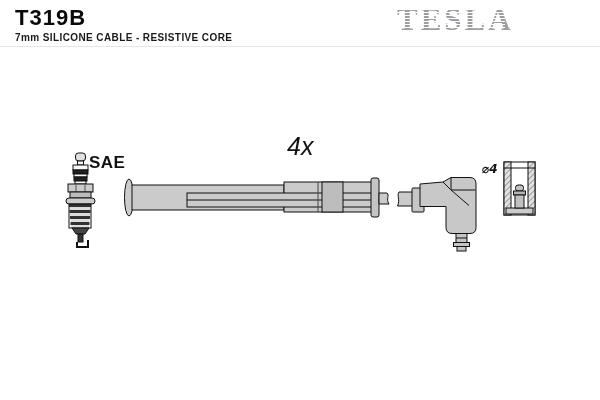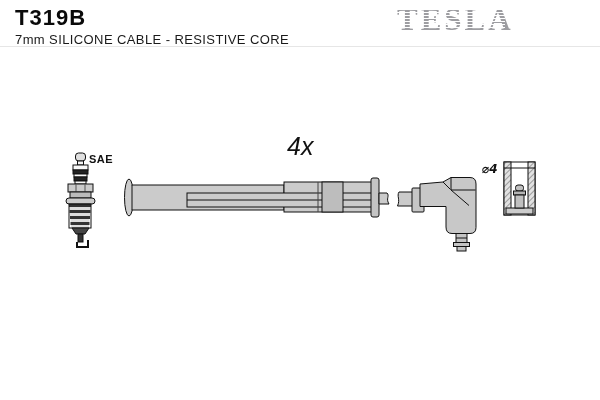--- a/index.html
+++ b/index.html
@@ -14,21 +14,21 @@
   .stage{position:absolute;inset:0;width:532px;height:400px;background:#fff;}
 
   
   .product-code{
     position:absolute;left:15px;top:5px;
     font-size:22px;font-weight:bold;color:#0a0a0a;
     letter-spacing:1px;
   }
   .subtitle{
     position:absolute;left:15px;top:32px;
-    font-size:13px;font-weight:normal;color:#1a1a1a;
+    font-size:10px;font-weight:bold;color:#1a1a1a;
     letter-spacing:0.4px;
   }
   .brand{
     position:absolute;top:4px;left:397px;
     font-family:"Liberation Serif", serif;
     font-weight:bold;font-size:31px;line-height:1;
     color:#9d9da1;letter-spacing:3px;
   }
   .brand-stripes{
     position:absolute;top:4px;left:395px;width:110px;height:32px;
@@ -42,21 +42,21 @@
     background:#e6e6e6;
   }
 
   
   .qty-label{
     position:absolute;left:287px;top:132px;
     font-size:25px;color:#111;font-style:italic;
   }
   .sae-label{
     position:absolute;left:89px;top:153px;
-    font-size:11px;font-weight:bold;color:#111;letter-spacing:0.5px;
+    font-size:17px;font-weight:bold;color:#111;letter-spacing:0.5px;
   }
   .dia-label{
     position:absolute;left:482px;top:162px;
     font-family:"DejaVu Sans", sans-serif;
     font-size:12px;font-weight:bold;font-style:italic;color:#111;
   }
 
   .artwork{position:absolute;left:0;top:0;}
 </style>
 </head>

